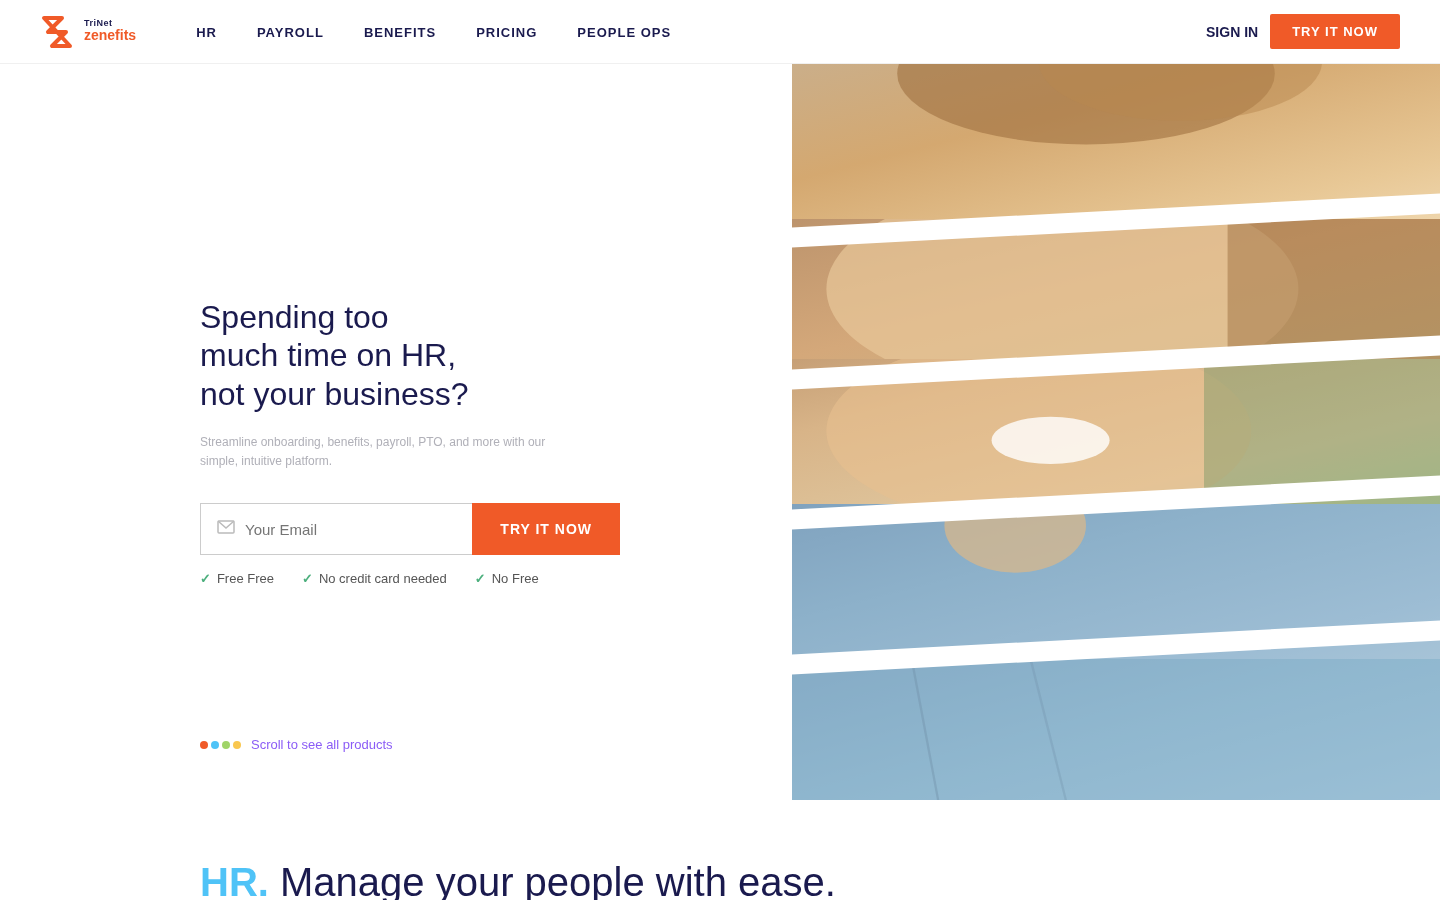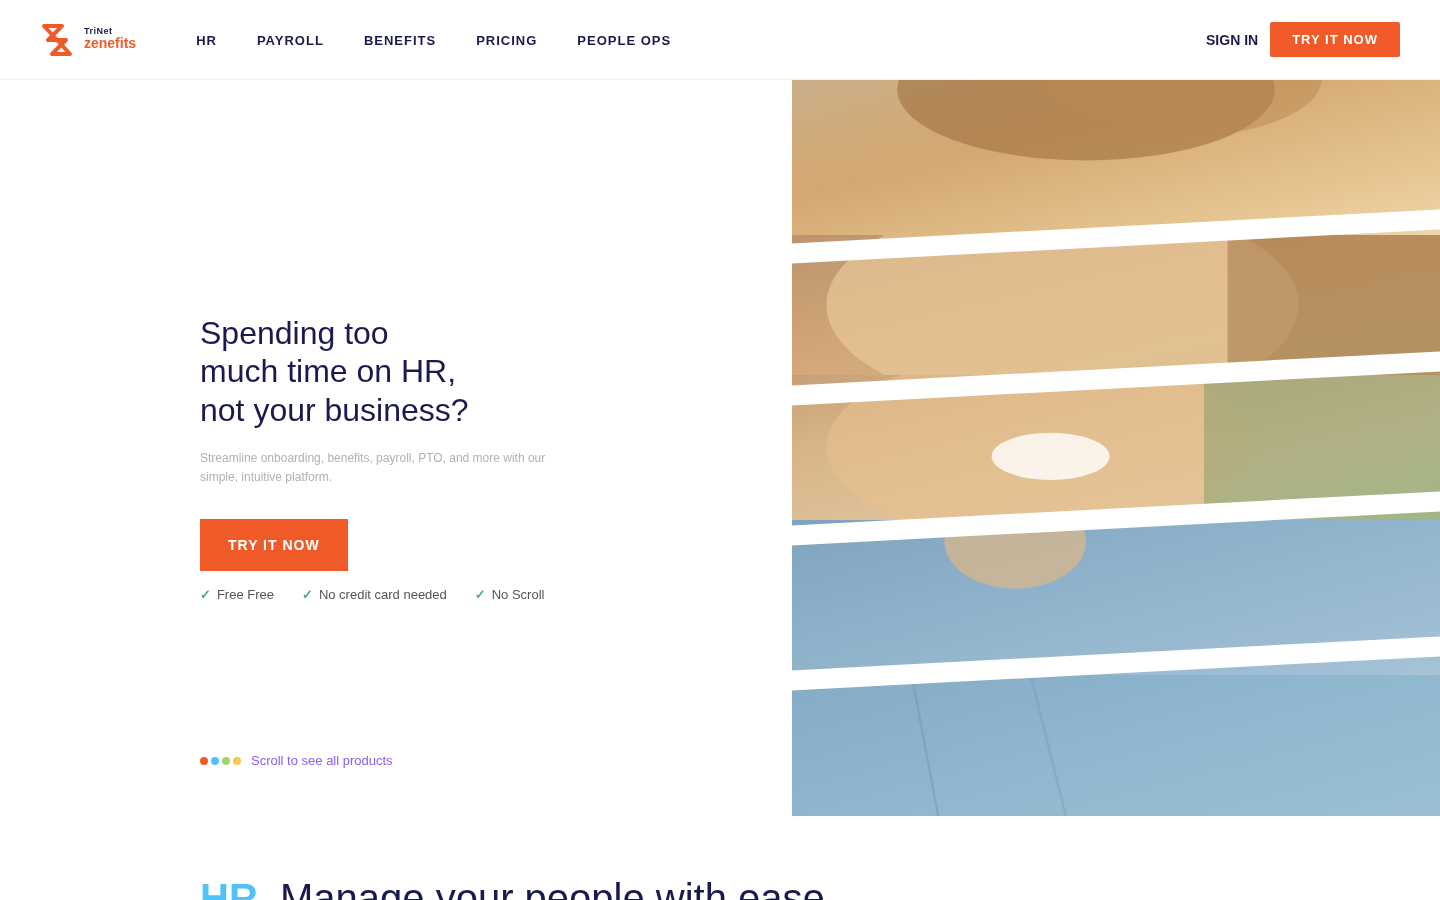--- a/index.html
+++ b/index.html
@@ -3,21 +3,21 @@
   <meta charset="utf-8">
   <style>
     * { margin: 0; padding: 0; box-sizing: border-box; }
     body { font-family: -apple-system, BlinkMacSystemFont, 'Segoe UI', Arial, sans-serif; background: #fff; overflow-x: hidden; }
 
     
     nav {
       display: flex;
       align-items: center;
       padding: 0 40px;
-      height: 80px;
+      height: 64px;
       background: #fff;
       border-bottom: 1px solid #f0f0f0;
       position: relative;
       z-index: 10;
     }
     .logo-area {
       display: flex;
       align-items: center;
       margin-right: 60px;
       text-decoration: none;
@@ -293,34 +293,43 @@
 
 <section class="hero">
   <div class="hero-left">
     <h1 class="hero-heading">
       <span>Spending too</span><br>
       <span>much time on HR,</span><br>
       <span>not your business?</span><br>
     </h1>
     <p class="hero-subtext">Streamline onboarding, benefits, payroll, PTO, and more with our simple, intuitive platform.</p>
     <div class="email-form">
+      <div class="email-input-wrap">
+        <span class="email-icon">
+          <svg width="18" height="14" viewBox="0 0 18 14" fill="none" xmlns="http://www.w3.org/2000/svg">
+            <rect x="1" y="1" width="16" height="12" rx="1" stroke="#bbb" stroke-width="1.5"></rect>
+            <polyline points="1,1 9,8 17,1" stroke="#bbb" stroke-width="1.5"></polyline>
+          </svg>
+        </span>
+        <input type="email" class="email-input" placeholder="Your Email" style="">
+      </div>
       <button class="try-btn-hero">TRY IT NOW</button>
     </div>
     <div class="form-checks">
       <span class="check-item">
         <span class="check-mark">✓</span>
         <span>Free Free</span>
       </span>
       <span class="check-item">
         <span class="check-mark">✓</span>
         <span>No credit card needed</span>
       </span>
       <span class="check-item">
         <span class="check-mark">✓</span>
-        <span>No Scroll</span>
+        <span>No Free</span>
       </span>
     </div>
 
     <div class="scroll-hint">
       <div class="dots-icon">
         <div class="dot" style="background:#f05a28;"></div>
         <div class="dot" style="background:#4fc3f7;"></div>
         <div class="dot" style="background:#a0d468;"></div>
         <div class="dot" style="background:#f9c74f;"></div>
       </div>

